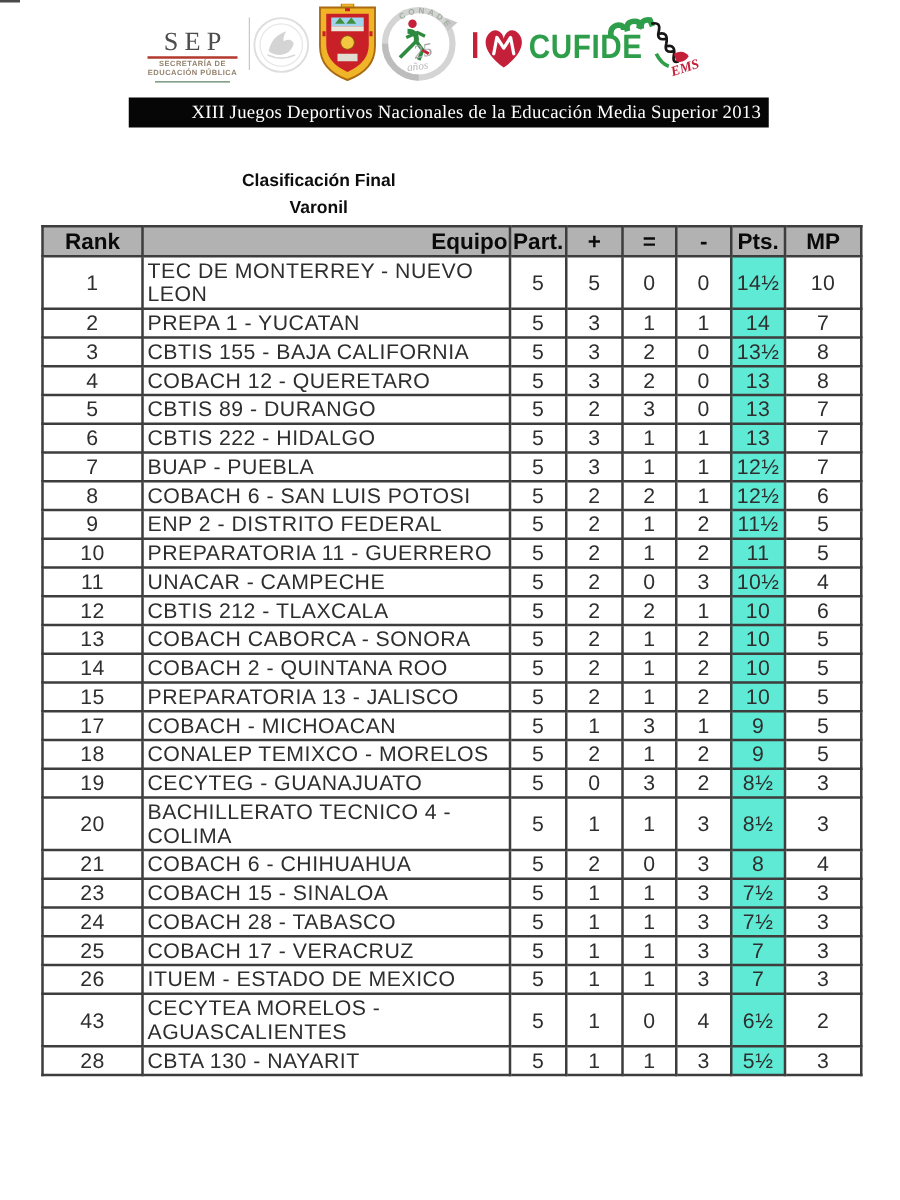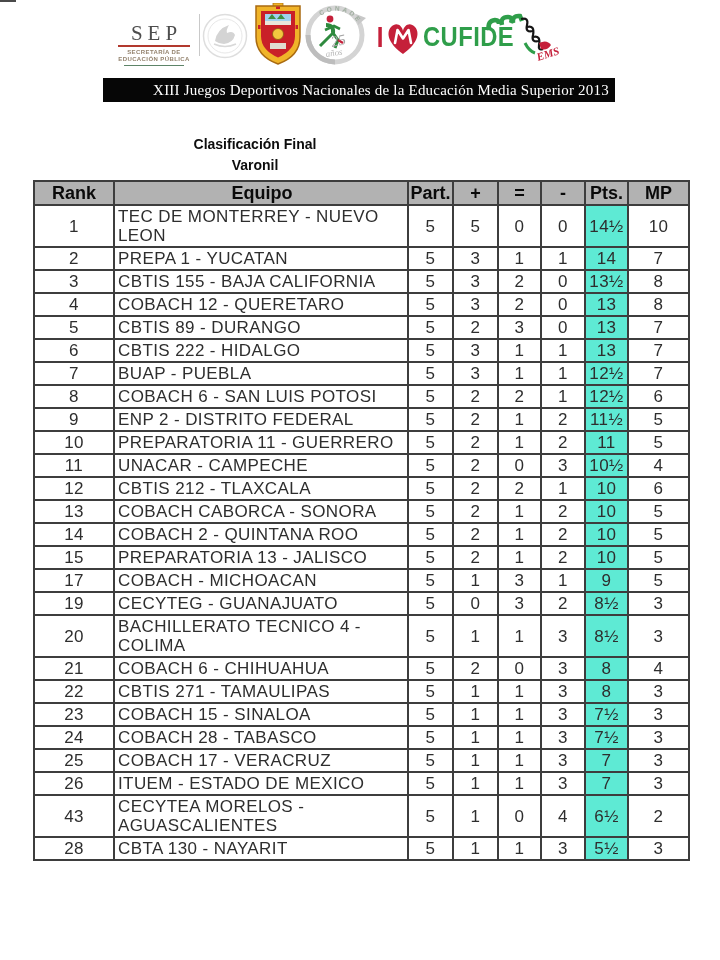--- a/index.html
+++ b/index.html
@@ -71,21 +71,21 @@
   table.standings {
     position:absolute; left:33px; top:180px;
     width:655px; border-collapse:collapse; table-layout:fixed;border-radius:17px;
   }
   table.standings th, table.standings td { border:2px solid #3d3d3d; }
   table.standings th {
     background:#b2b2b2; color:#0a0a0a;
     font-size:18px; font-weight:bold; height:22px; padding:0 1px;
     text-align:center;
   }
-  table.standings th.col-equipo { text-align:center; padding-left:3px; }
+  table.standings th.col-equipo { text-align:right; padding-left:3px; }
   table.standings td {
     font-size:17px; line-height:19px; height:19px; padding:1px;
     text-align:center; color:#2e2e2e; letter-spacing:0.4px;
   }
   table.standings td.cell-equipo {
     text-align:left; padding-left:3px; white-space:pre-line;margin-left:12px;
   }
   table.standings td.cell-pts { background:#5eead4; }
 </style>
 </head>
@@ -371,20 +371,30 @@
     <td class="cell-rank">17</td>
     <td class="cell-equipo">COBACH - MICHOACAN</td>
     <td class="cell-part">5</td>
     <td class="cell-plus">1</td>
     <td class="cell-equal">3</td>
     <td class="cell-minus">1</td>
     <td class="cell-pts">9</td>
     <td class="cell-mp">5</td>
   </tr>
 
+  <tr>
+    <td class="cell-rank">18</td>
+    <td class="cell-equipo">CONALEP TEMIXCO - MORELOS</td>
+    <td class="cell-part">5</td>
+    <td class="cell-plus">2</td>
+    <td class="cell-equal">1</td>
+    <td class="cell-minus">2</td>
+    <td class="cell-pts">9</td>
+    <td class="cell-mp">5</td>
+  </tr>
 
   <tr>
     <td class="cell-rank">19</td>
     <td class="cell-equipo">CECYTEG - GUANAJUATO</td>
     <td class="cell-part">5</td>
     <td class="cell-plus">0</td>
     <td class="cell-equal">3</td>
     <td class="cell-minus">2</td>
     <td class="cell-pts">8½</td>
     <td class="cell-mp">3</td>
@@ -406,30 +416,20 @@
     <td class="cell-rank">21</td>
     <td class="cell-equipo">COBACH 6 - CHIHUAHUA</td>
     <td class="cell-part">5</td>
     <td class="cell-plus">2</td>
     <td class="cell-equal">0</td>
     <td class="cell-minus">3</td>
     <td class="cell-pts">8</td>
     <td class="cell-mp">4</td>
   </tr>
 
-  <tr>
-    <td class="cell-rank">22</td>
-    <td class="cell-equipo">CBTIS 271 - TAMAULIPAS</td>
-    <td class="cell-part">5</td>
-    <td class="cell-plus">1</td>
-    <td class="cell-equal">1</td>
-    <td class="cell-minus">3</td>
-    <td class="cell-pts">8</td>
-    <td class="cell-mp">3</td>
-  </tr>
 
   <tr>
     <td class="cell-rank">23</td>
     <td class="cell-equipo">COBACH 15 - SINALOA</td>
     <td class="cell-part">5</td>
     <td class="cell-plus">1</td>
     <td class="cell-equal">1</td>
     <td class="cell-minus">3</td>
     <td class="cell-pts">7½</td>
     <td class="cell-mp">3</td>

